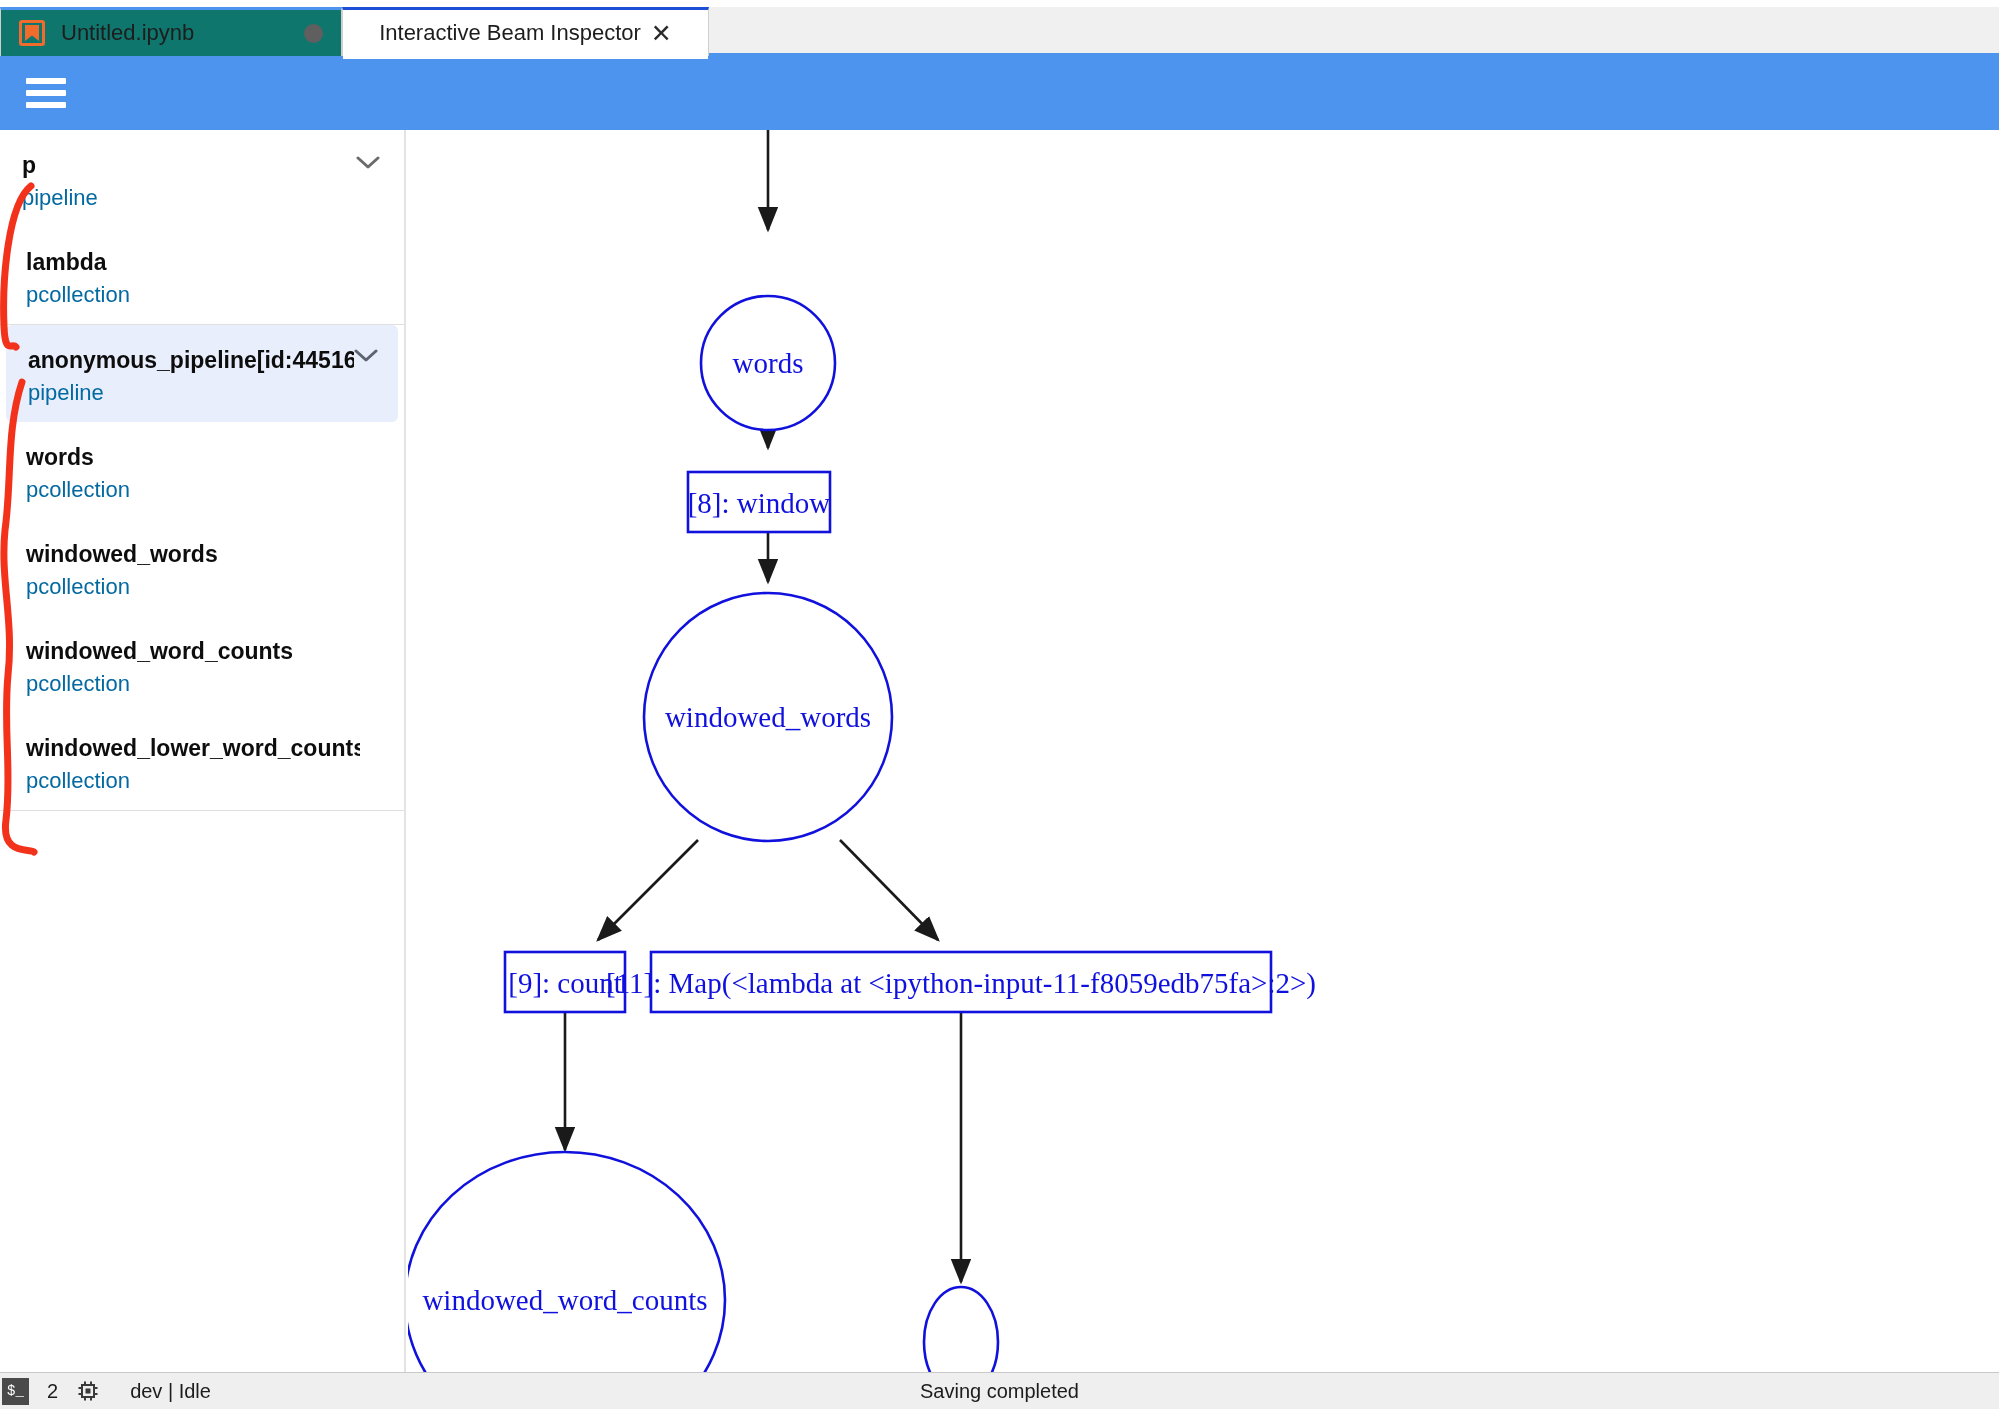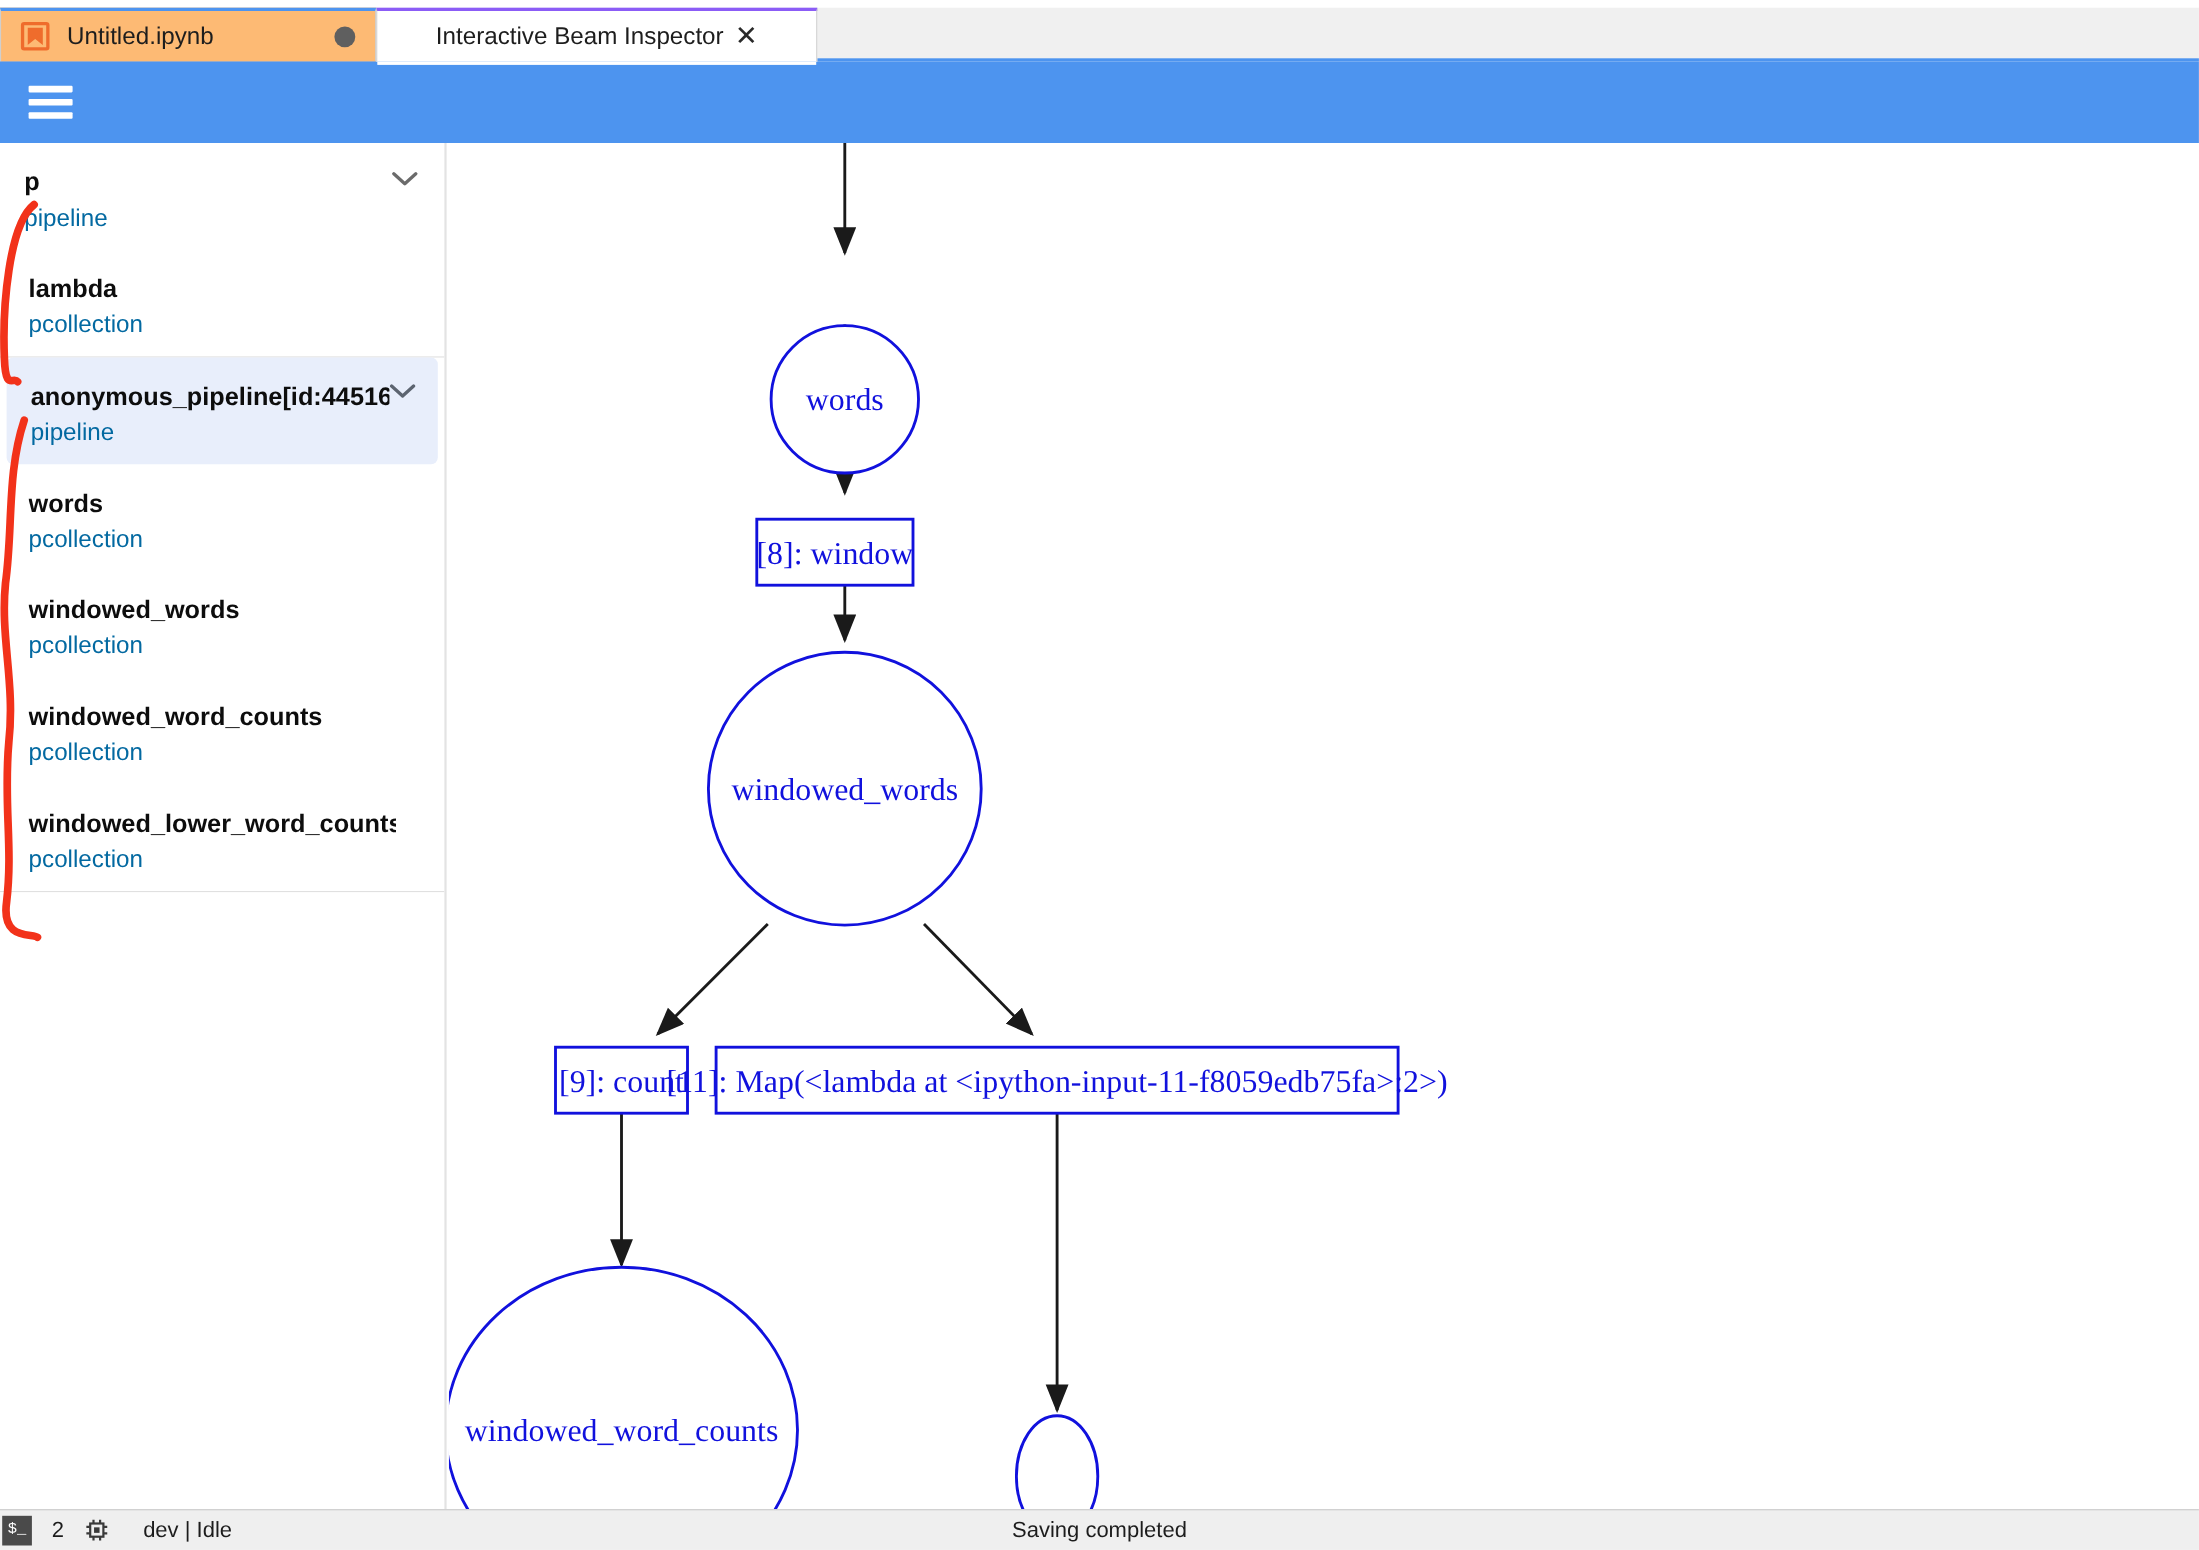--- a/index.html
+++ b/index.html
@@ -44,27 +44,27 @@
     border-bottom: none;
     background: #eeeeee;
     padding: 0 18px;
     font-size: 22px;
     color: #1d1d1d;
     cursor: pointer;
   }
   .tab.inactive {
     border-top: 3px solid #4d94ef;
     padding-top: 0;
-    background: #fdba74;
+    background: #0f766e;
     width: 342px;
   }
   .tab.active {
     background: #ffffff;
-    border-top: 3px solid #8b5cf6;
-    width: 401px;
+    border-top: 3px solid #1d4ed8;
+    width: 367px;
     justify-content: center;
     z-index: 3;
   }
   .tab.active::after {
     content: "";
     position: absolute;
     left: 0; right: 0; bottom: -3px; height: 3px;
     background: #ffffff;
   }
   .nb-icon {

